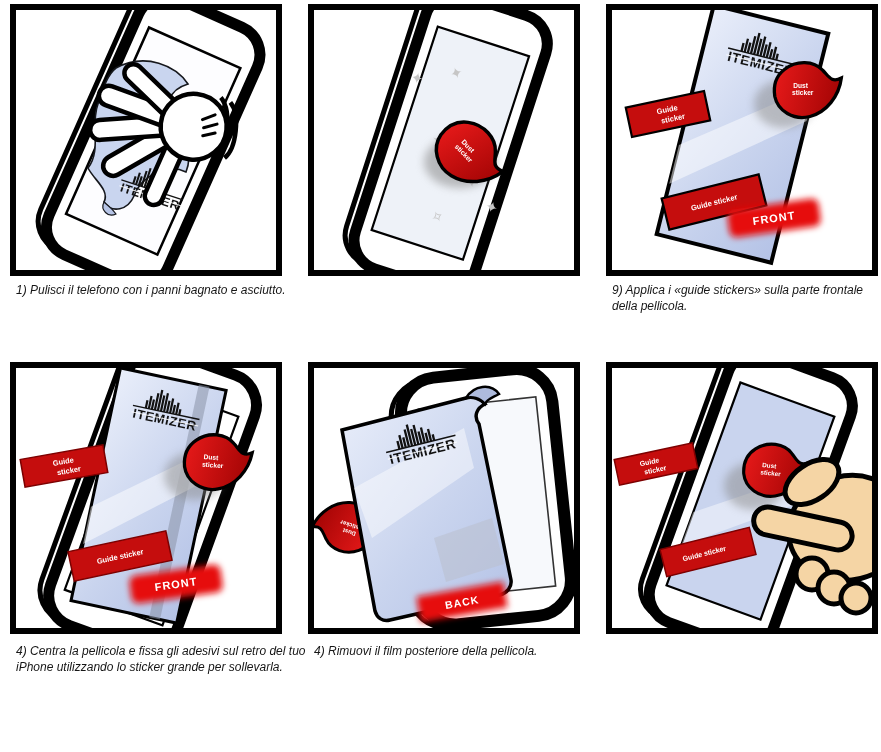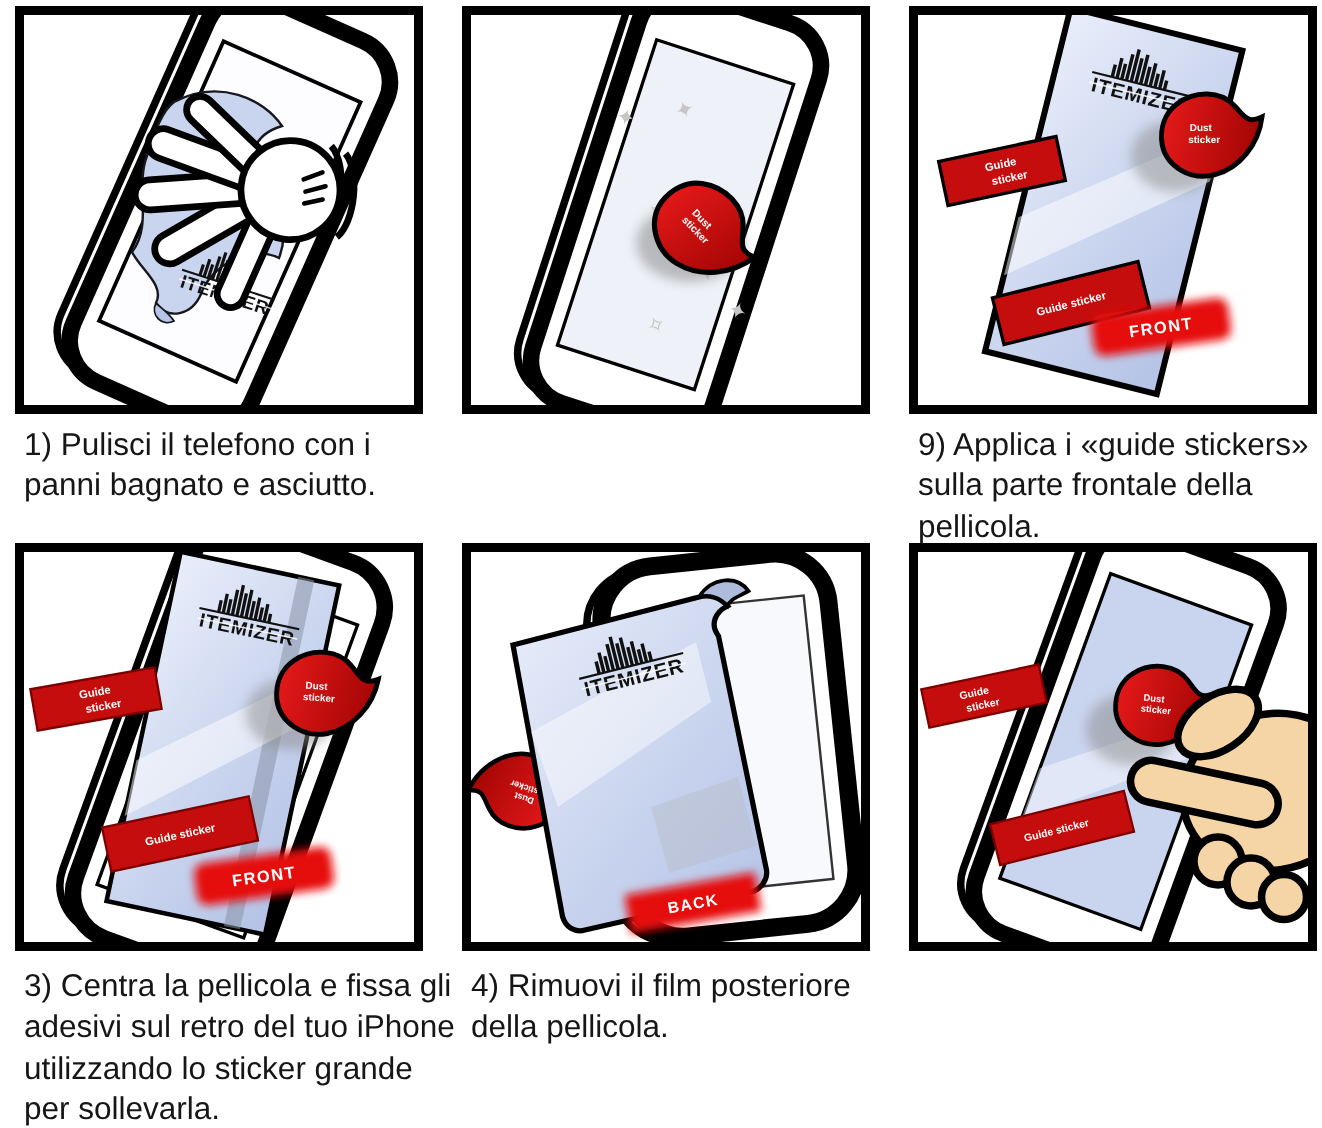--- a/index.html
+++ b/index.html
@@ -2,21 +2,21 @@
 <html><head>
 <meta charset="utf-8">
 <style>
   html,body{margin:0;padding:0;background:#ffffff;}
   .sheet{position:relative;width:881px;height:752px;background:#ffffff;overflow:hidden;
          font-family:"Liberation Sans",sans-serif;}
   .panel{position:absolute;width:260px;height:260px;border:6px solid #000;background:#fff;box-sizing:content-box;}
   .panel svg{display:block;width:260px;height:260px;}
   .p1{left:10px;top:4px}.p2{left:308px;top:4px}.p3{left:606px;top:4px}
   .p4{left:10px;top:362px}.p5{left:308px;top:362px}.p6{left:606px;top:362px}
-  .caption{position:absolute;width:286px;font-size:21px;line-height:1.3;color:#161616;}
+  .caption{position:absolute;width:286px;font-size:12px;line-height:1.3;color:#161616;font-style:italic;}
   .c1{left:16px;top:283px}.c2{left:314px;top:283px}.c3{left:612px;top:283px;width:268px}
   .c4{left:16px;top:644px;width:294px}.c5{left:314px;top:644px}.c6{left:612px;top:644px;width:260px}
   .defs-holder{position:absolute;width:0;height:0;overflow:hidden}
   text{user-select:none}
 </style>
 </head>
 <body>
 
 <div class="sheet">
 
@@ -224,16 +224,16 @@
         <circle cx="244" cy="230" r="15"></circle>
         <g transform="translate(142,150) rotate(12)">
           <rect x="0" y="-14" width="100" height="28" rx="14"></rect>
         </g>
       </g>
     </svg>
   </div>
 
   <div class="caption c1">1) Pulisci il telefono con i panni bagnato e asciutto.</div>
   <div class="caption c3">9) Applica i «guide stickers» sulla parte frontale della pellicola.</div>
-  <div class="caption c4">3) Centra la pellicola e fissa gli adesivi sul retro del tuo iPhone utilizzando lo sticker grande per sollevarla.</div>
+  <div class="caption c4">4) Centra la pellicola e fissa gli adesivi sul retro del tuo iPhone utilizzando lo sticker grande per sollevarla.</div>
   <div class="caption c5">4) Rimuovi il film posteriore della pellicola.</div>
 
 </div>
 
 </body></html>

